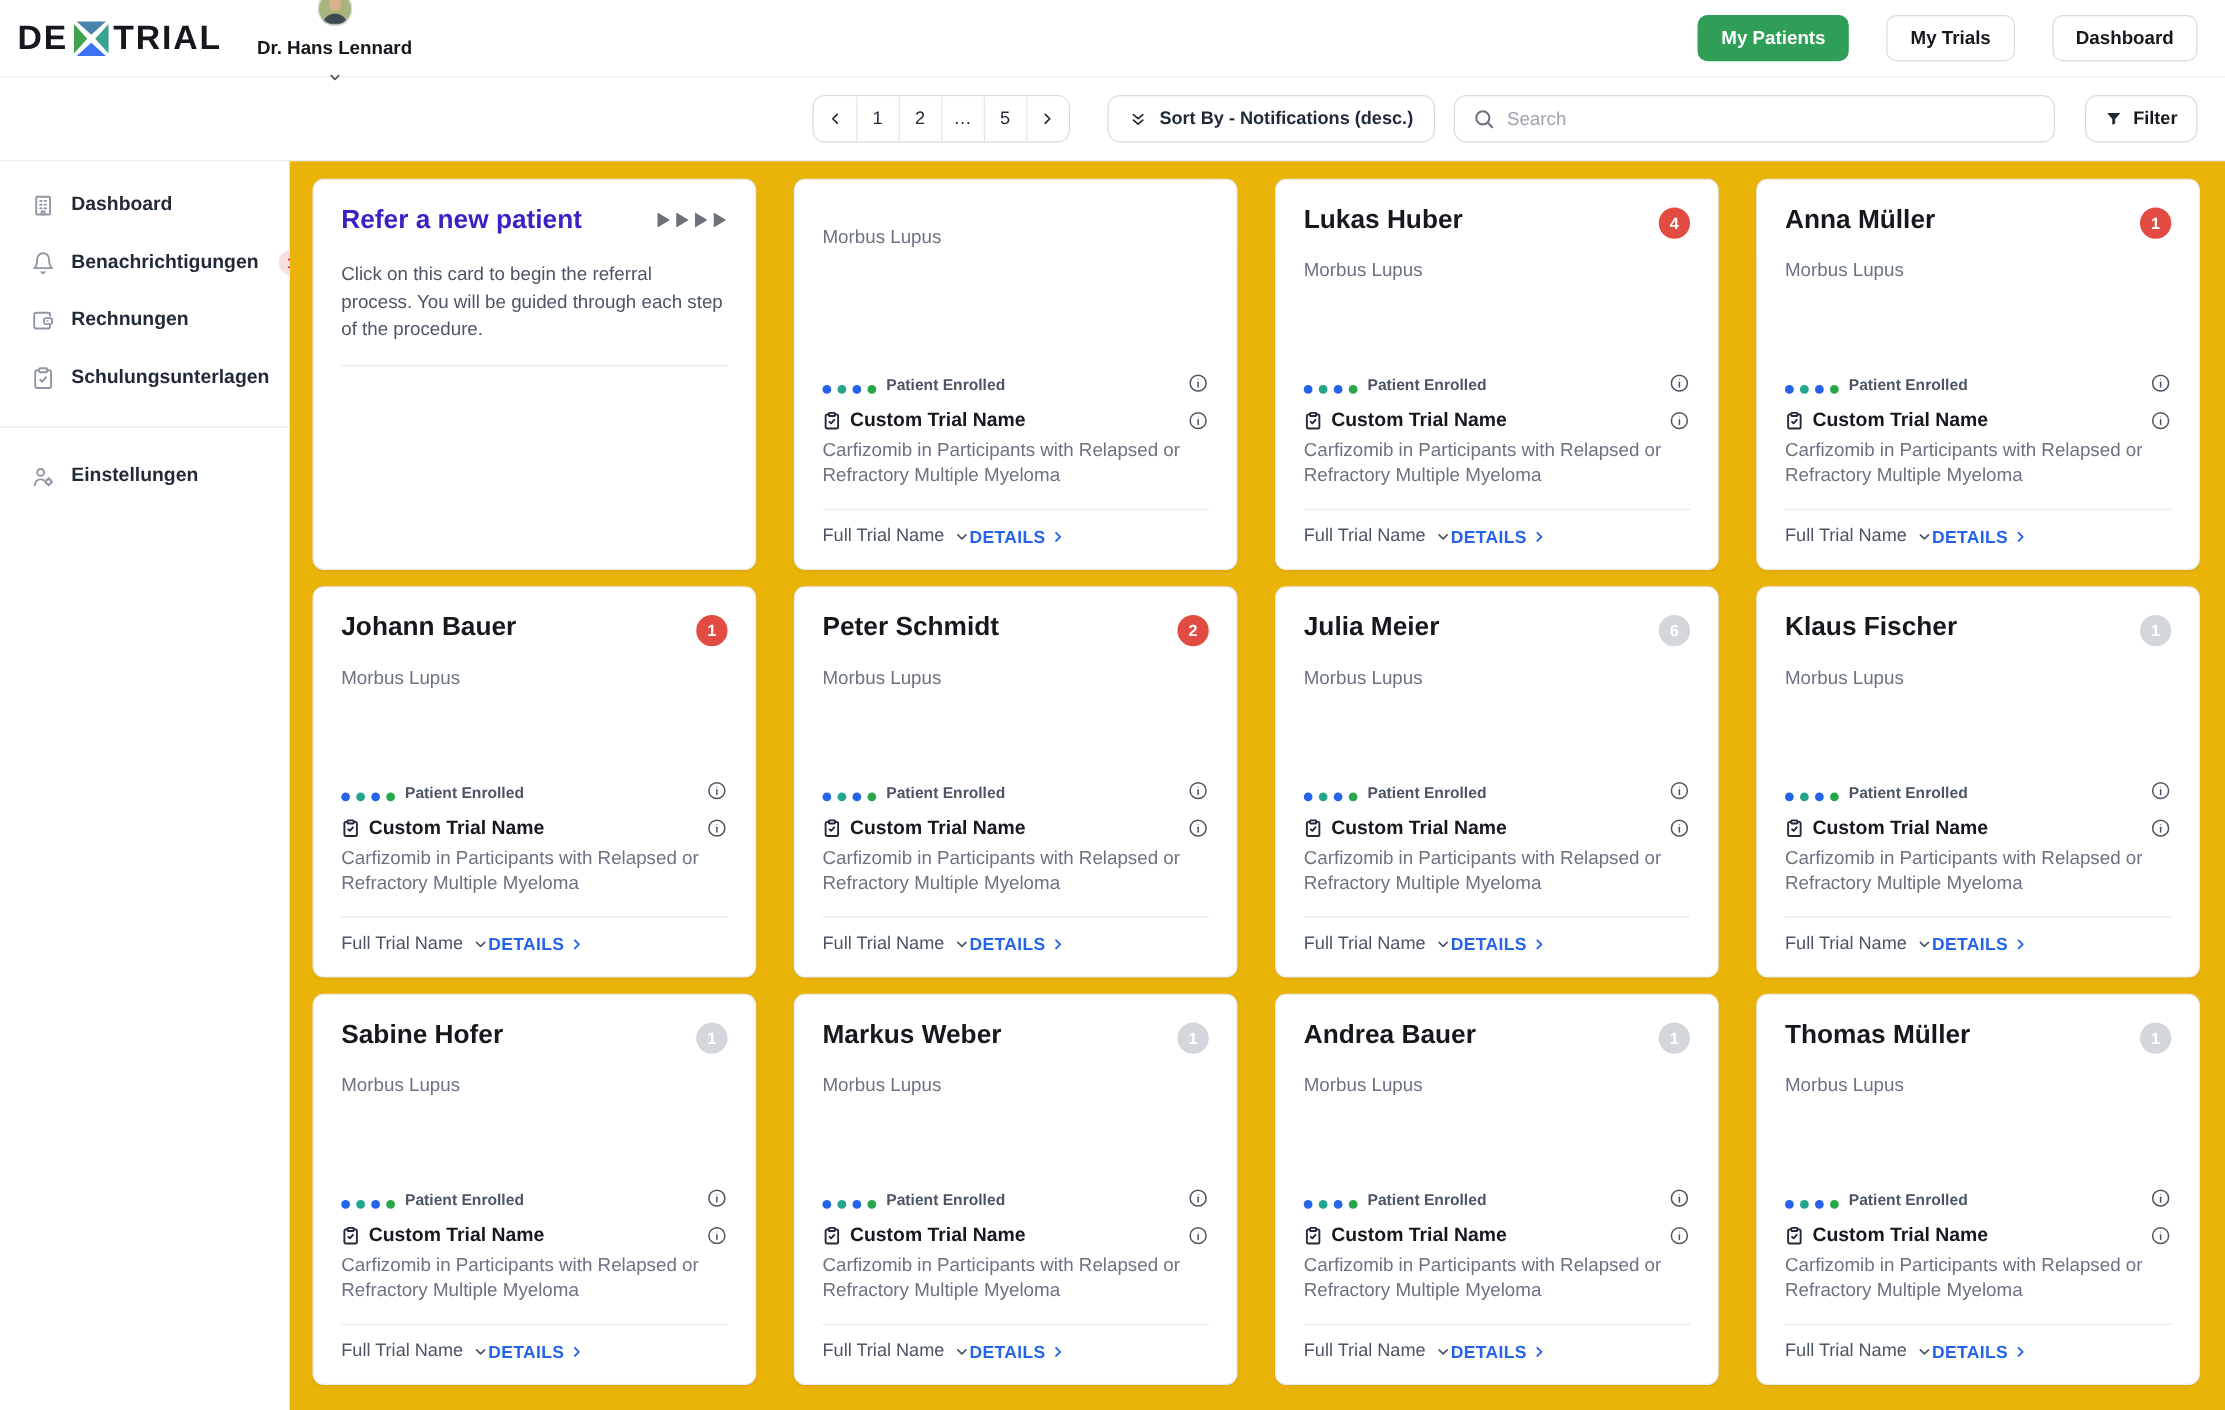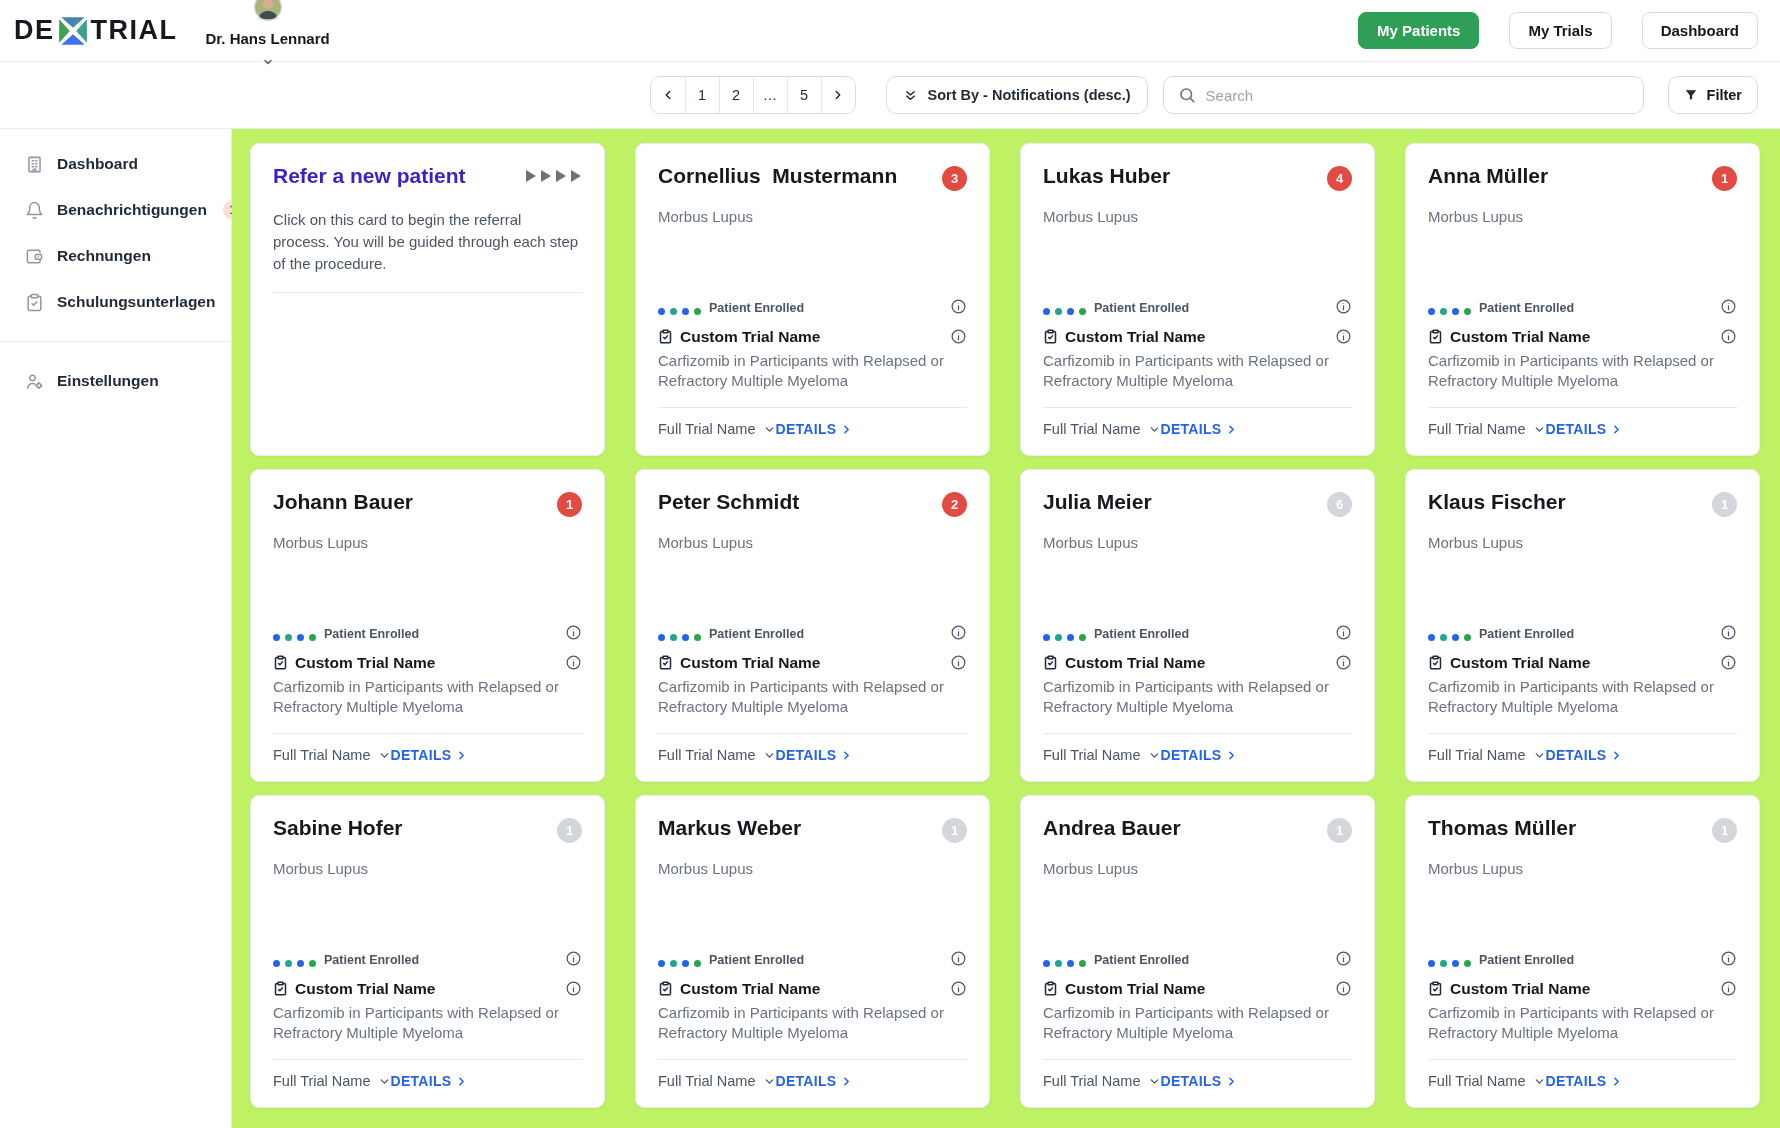--- a/index.html
+++ b/index.html
@@ -28,21 +28,21 @@
   .filter-btn { display:flex; align-items:center; gap:9px; height:38px; padding:0 15px; border:1px solid #d8dce1; border-radius:10px; background:#fff; font-size:14.5px; font-weight:600; color:#16181d; cursor:pointer; font-family:inherit; }
 
   
   .app-body { display:flex; height:999px; }
   .sidebar { width:232px; flex:none; background:#fff; border-right:1px solid #e7e9ec; padding-top:12px; }
   .side-item { display:flex; align-items:center; gap:13px; height:46px; padding:0 24px; font-size:15.5px; font-weight:600; color:#1f2937; cursor:pointer; }
   .side-icon { width:20px; height:20px; flex:none; display:flex; align-items:center; justify-content:center; }
   .side-badge { min-width:20px; height:20px; border-radius:50%; background:#fadedd; color:#dc2626; font-size:12px; font-weight:700; display:flex; align-items:center; justify-content:center; margin-left:3px; }
   .side-divider { height:1px; background:#e7e9ec; margin:16px 0; }
 
-  .main { flex:1; background:#bef264; padding:14px 20px 20px 18px; overflow:hidden; }
+  .main { flex:1; background:#eab308; padding:14px 20px 20px 18px; overflow:hidden; }
   .grid { display:grid; grid-template-columns:repeat(4, 1fr); column-gap:30px; row-gap:13px; }
 
   
   .card { background:#fff; border:1px solid #ececf0; border-radius:9px; box-shadow:0 1px 2px rgba(16,24,40,.05); padding:20px 22px 18px; min-height:313px; display:flex; flex-direction:column; }
   .card-head { display:flex; justify-content:space-between; align-items:flex-start; gap:8px; }
   .p-name { font-size:21px; font-weight:700; color:#16181d; white-space:pre-wrap; line-height:1.15; }
   .badge { min-width:25px; height:25px; border-radius:50%; color:#fff; font-size:13px; font-weight:700; display:flex; align-items:center; justify-content:center; flex:none; margin-top:2px; }
   .badge-red { background:#e14b41; }
   .badge-gray { background:#d3d6da; }
   .condition { margin-top:17px; font-size:15px; color:#6b7280; }
@@ -229,24 +229,20 @@
                 <polygon points="1,1 11,7 1,13" fill="#6d7278"></polygon>
               </svg>
           </span>
         </div>
         <p class="refer-desc">Click on this card to begin the referral process. You will be guided through each step of the procedure.</p>
         <div class="refer-divider"></div>
         <div class="card-spacer"></div>
       </div>
 
   <div class="card">
-    <div class="card-head">
-      <span class="p-name">Cornellius  Mustermann</span>
-      <span class="badge badge-red">3</span>
-    </div>
     <div class="condition">Morbus Lupus</div>
     <div class="card-spacer"></div>
 
     <div class="status-row">
       <span style="display:inline-flex;align-items:center;">
               <span class="dot" style="background: rgb(37, 99, 235);"></span>
               <span class="dot" style="background: rgb(35, 165, 140);"></span>
               <span class="dot" style="background: rgb(37, 99, 235);"></span>
               <span class="dot" style="background: rgb(39, 167, 74);"></span>
             </span>

